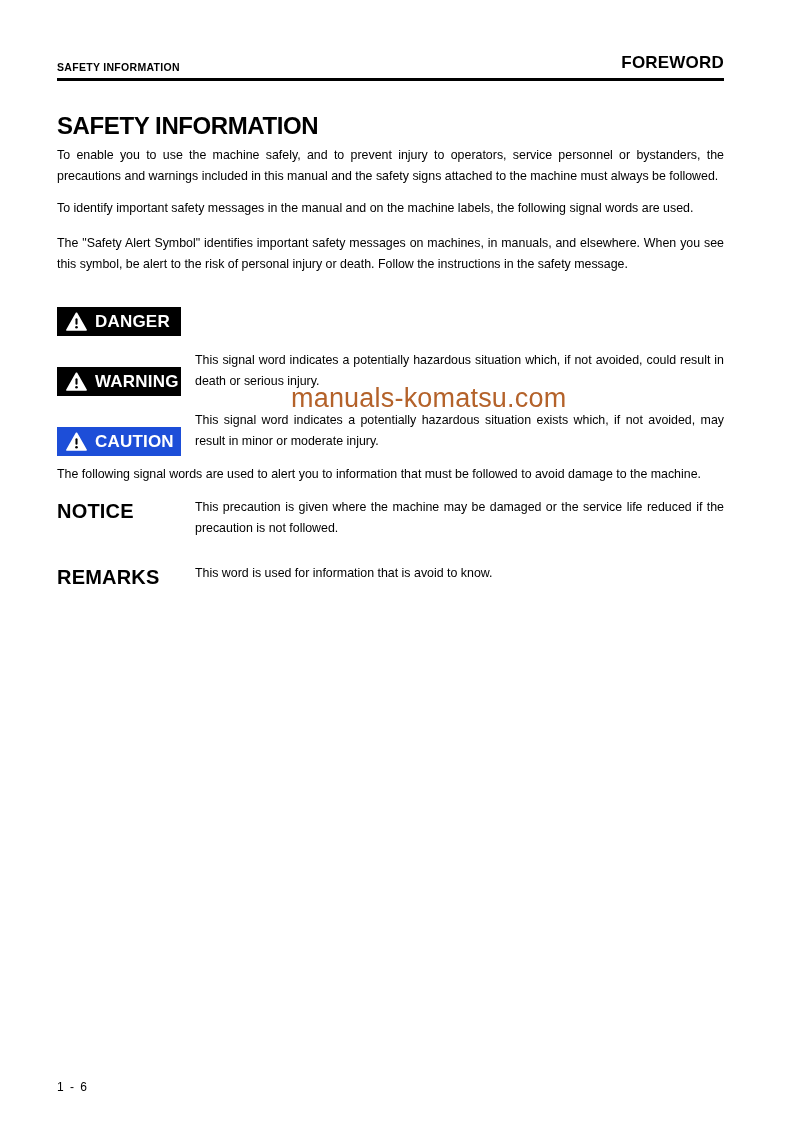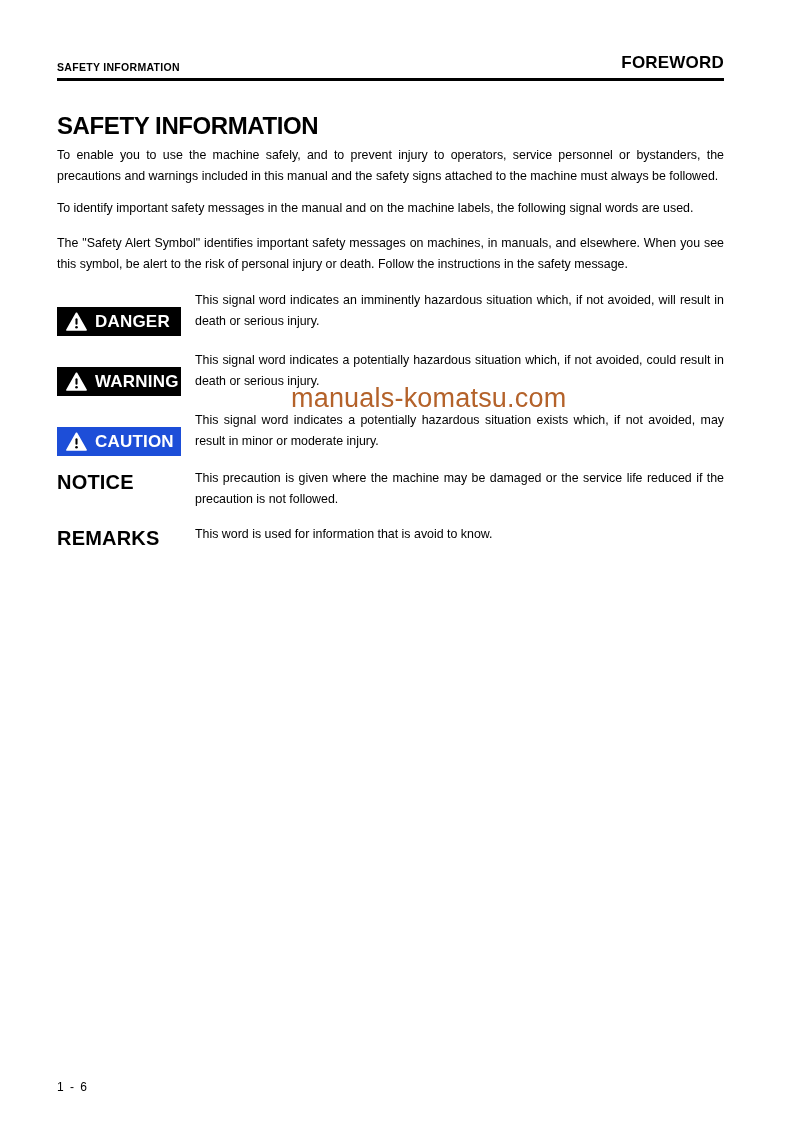--- a/index.html
+++ b/index.html
@@ -66,21 +66,21 @@
   .tri svg { display: block; }
   .signal-desc, .note-desc {
     flex: 1;
     margin: 0;
     font-size: 12.4px;
     line-height: 21px;
     text-align: justify;
   }
   .note-row { display: flex; align-items: flex-start; }
   .note-row.notice  { margin-top: 12px; }
-  .note-row.remarks { margin-top: 14px; }
+  .note-row.remarks { margin-top: 24px; }
   .note-label {
     flex: 0 0 138px;
     margin-top: 3px;
     font-size: 20px;
     font-weight: 700;
     letter-spacing: 0.2px;
   }
   .watermark {
     position: absolute;
     left: 291px;
@@ -119,21 +119,20 @@
       <div class="signal-box" style="background: rgb(0, 0, 0); color: rgb(255, 255, 255);">
         <span class="tri">
           <svg width="21" height="19" viewBox="0 0 24 22">
             <path d="M12 1.5 L23 20.7 L1 20.7 Z" fill="#fff" stroke="#fff" stroke-width="2" stroke-linejoin="round"></path>
             <rect x="10.8" y="7.3" width="2.4" height="7.4" rx="1.2" fill="#000"></rect>
             <circle cx="12" cy="17.6" r="1.5" fill="#000"></circle>
           </svg>
         </span>
         <span class="signal-label">DANGER</span>
       </div>
-      <p class="signal-desc">This signal word indicates an imminently hazardous situation which, if not avoided, will result in death or serious injury.</p>
     </div>
 
     <div class="signal-row">
       <div class="signal-box" style="background: rgb(0, 0, 0); color: rgb(255, 255, 255);">
         <span class="tri">
           <svg width="21" height="19" viewBox="0 0 24 22">
             <path d="M12 1.5 L23 20.7 L1 20.7 Z" fill="#fff" stroke="#fff" stroke-width="2" stroke-linejoin="round"></path>
             <rect x="10.8" y="7.3" width="2.4" height="7.4" rx="1.2" fill="#000"></rect>
             <circle cx="12" cy="17.6" r="1.5" fill="#000"></circle>
           </svg>
@@ -150,20 +149,21 @@
             <path d="M12 1.5 L23 20.7 L1 20.7 Z" fill="#fff" stroke="#fff" stroke-width="2" stroke-linejoin="round"></path>
             <rect x="10.8" y="7.3" width="2.4" height="7.4" rx="1.2" fill="#000"></rect>
             <circle cx="12" cy="17.6" r="1.5" fill="#000"></circle>
           </svg>
         </span>
         <span class="signal-label">CAUTION</span>
       </div>
       <p class="signal-desc">This signal word indicates a potentially hazardous situation exists which, if not avoided, may result in minor or moderate injury.</p>
     </div>
 
+    <p class="body-para p-damage">The following signal words are used to alert you to information that must be followed to avoid damage to the machine.</p>
 
     <div class="note-row notice">
       <div class="note-label">NOTICE</div>
       <p class="note-desc">This precaution is given where the machine may be damaged or the service life reduced if the precaution is not followed.</p>
     </div>
 
     <div class="note-row remarks">
       <div class="note-label">REMARKS</div>
       <p class="note-desc">This word is used for information that is avoid to know.</p>
     </div>

